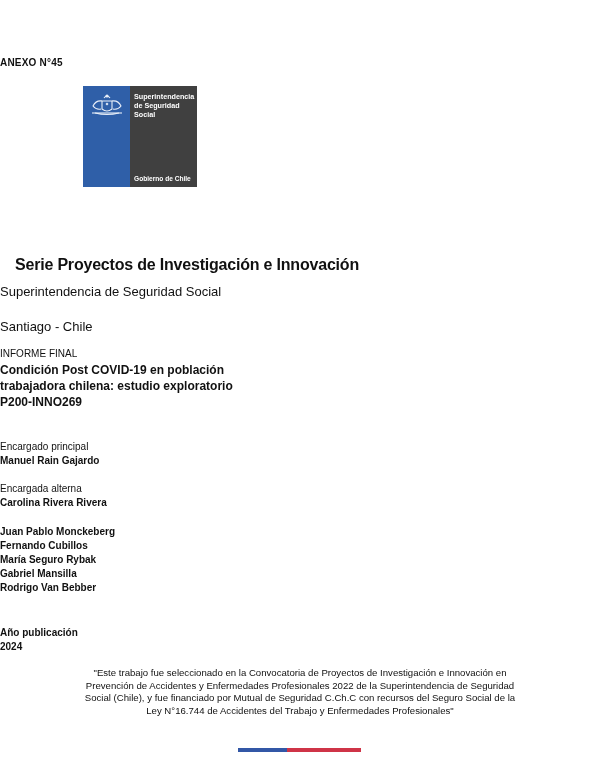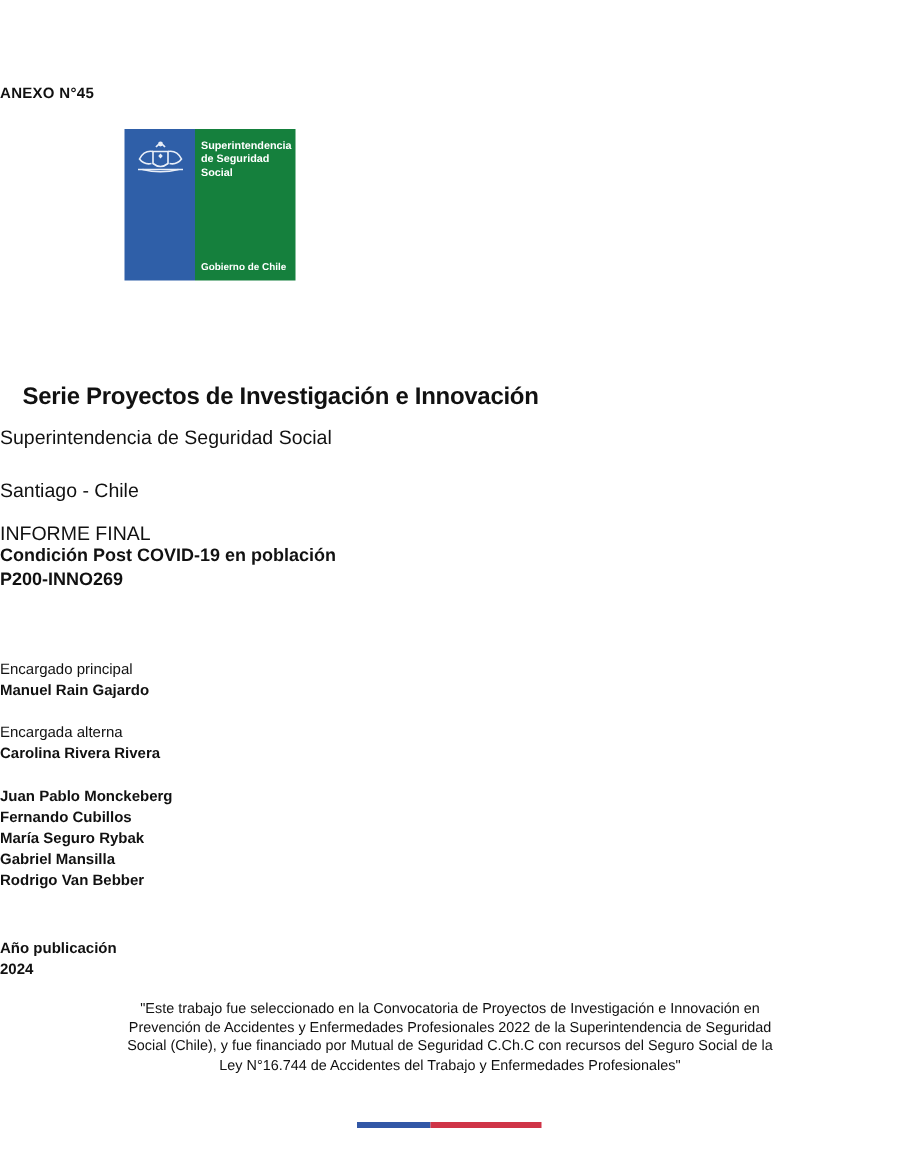--- a/index.html
+++ b/index.html
@@ -3,28 +3,28 @@
   <meta charset="utf-8">
   <style>
     html, body { margin: 0; padding: 0; background: #ffffff; }
     body { width: 600px; height: 776px; position: relative; overflow: hidden;
            font-family: "Liberation Sans", "DejaVu Sans", sans-serif; color: #111; }
     .abs { position: absolute; }
     .center { left: 0; width: 600px; text-align: left; }
     .annex { top: 57px; font-size: 10px; font-weight: bold; letter-spacing: 0.2px; }
     .logo { left: 83px; top: 86px; width: 114px; height: 101px; display: flex; }
     .logo-blue { width: 47px; height: 100%; background: #2f5fa8; position: relative; }
-    .logo-red { flex: 1; height: 100%; background: #15803d; position: relative; }
+    .logo-red { flex: 1; height: 100%; background: #404040; position: relative; }
     .logo-name { position: absolute; left: 4px; top: 6px; color: #fff; font-size: 7.2px; line-height: 9px; font-weight: bold; }
     .logo-gov { position: absolute; left: 4px; bottom: 5px; color: #fff; font-size: 6.6px; font-weight: bold; }
     .crest { position: absolute; left: 6px; top: 6px; width: 36px; height: 26px; }
     .title { top: 256px; font-size: 16px; font-weight: bold; letter-spacing: -0.2px; padding-left: 15px; }
     .sub1 { top: 284px; font-size: 13px; }
     .sub2 { top: 303px; font-size: 13px; margin-top: 16px; }
-    .report-type { top: 348px; font-size: 13px; }
+    .report-type { top: 348px; font-size: 10px; }
     .proj { top: 362px; font-size: 12px; font-weight: bold; line-height: 16px; }
     .role { font-size: 10px; line-height: 14px; }
     .person { font-size: 10px; line-height: 14px; font-weight: bold; }
     .note { top: 667px; left: 82px; width: 436px; font-size: 9.6px; line-height: 12.6px; text-align: center; }
     .bar { left: 238px; top: 748px; width: 123px; height: 4px; display: flex; }
     .bar-blue { width: 40%; background: #3257a6; }
     .bar-red { flex: 1; background: #cf3447; }
   </style>
 </head>
 <body>
@@ -57,20 +57,21 @@
 </div>
 
 <div class="abs center title">Serie Proyectos de Investigación e Innovación</div>
 <div class="abs center sub1">Superintendencia de Seguridad Social</div>
 <div class="abs center sub2">Santiago - Chile</div>
 
 <div class="abs center report-type">INFORME FINAL</div>
 
 <div class="abs center proj">
   <div>Condición Post COVID-19 en población</div>
+  <div>trabajadora chilena: estudio exploratorio</div>
   <div>P200-INNO269</div>
 </div>
 
 <div class="abs center" style="top:440px;">
   <div class="role">Encargado principal</div>
   <div class="person">Manuel Rain Gajardo</div>
 </div>
 
 <div class="abs center" style="top:482px;">
   <div class="role">Encargada alterna</div>

